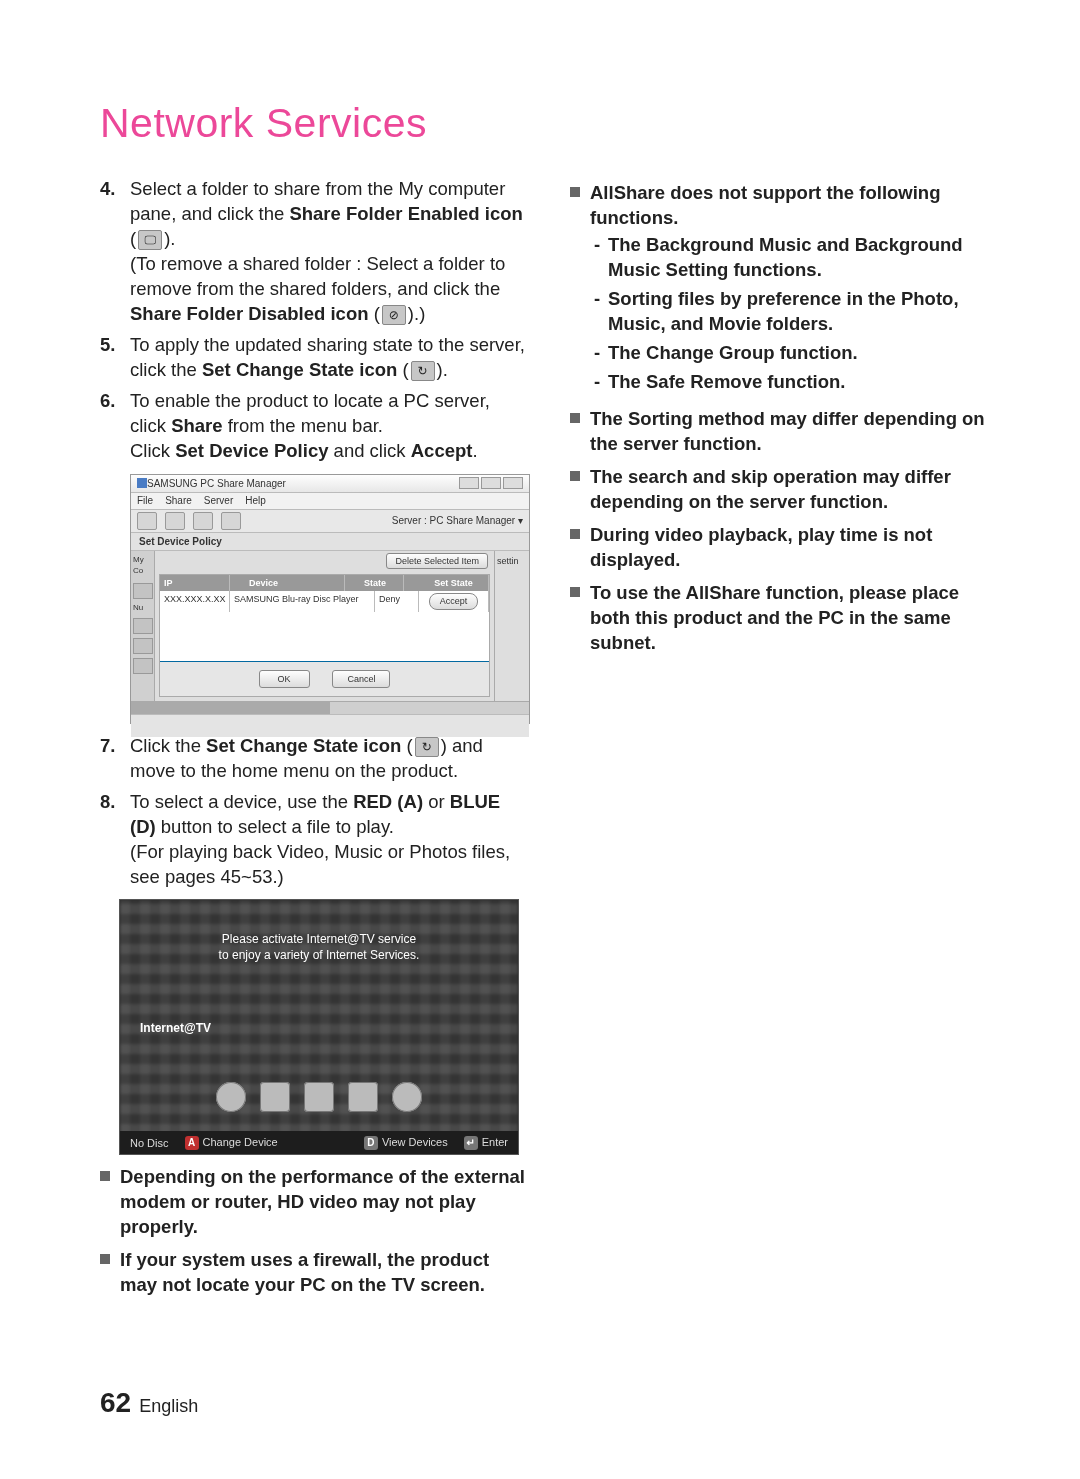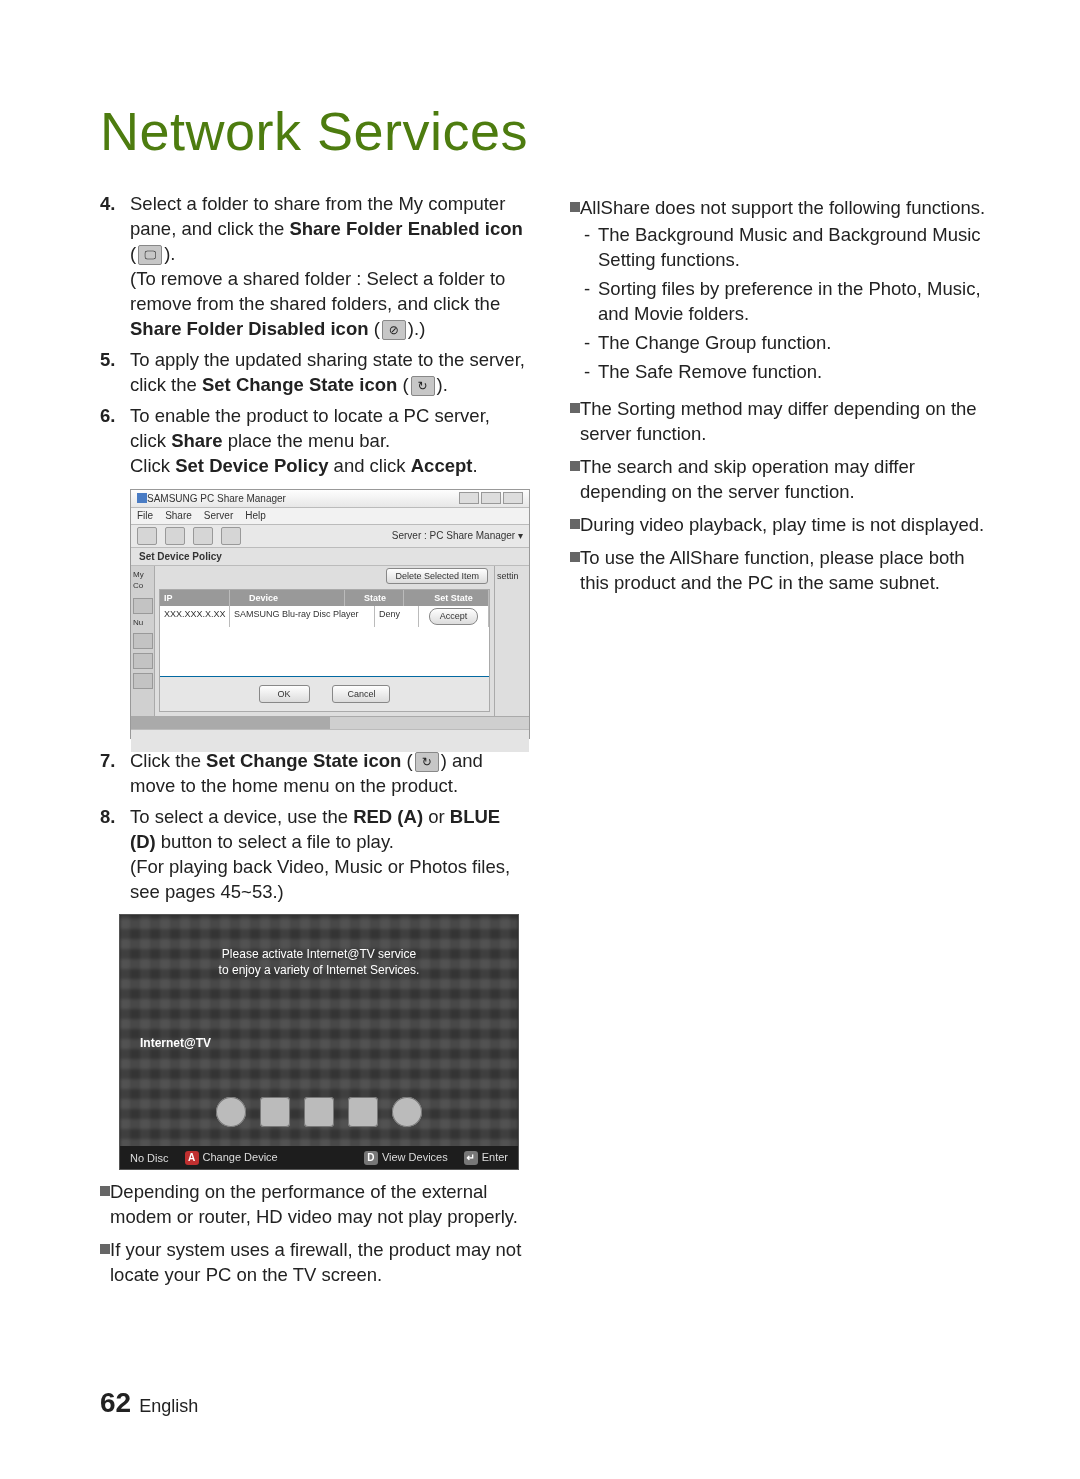--- a/index.html
+++ b/index.html
@@ -11,23 +11,23 @@
   }
   .page {
     width: 1080px;
     height: 1479px;
     position: relative;
     margin: 0 auto;
     box-sizing: border-box;
     padding: 100px 90px 60px 100px;
   }
   h1.title {
-    font-size: 54px;
+    font-size: 41px;
     font-weight: 300;
-    color: #4d7c0f;
+    color: #ec4899;
     margin: 0 0 30px 0;
     letter-spacing: 0.5px;
   }
   .columns {
     display: flex;
     gap: 40px;
   }
   .col {
     flex: 1;
     font-size: 18.5px;
@@ -278,21 +278,23 @@
   }
   .note-head svg { width:20px; height:20px; }
 
   .bullets {
     list-style:none;
     padding:0;
     margin: 4px 0;
   }
   .bullets > li {
     display:flex;
+    gap: 10px;
     margin-bottom: 8px;
+    font-weight: bold;
   }
   .bullets > li .sq {
     display:inline-block;
     width:10px; height:10px;
     background:#666;
     margin-top:6px;
     flex: 0 0 10px;
   }
   .sublist {
     list-style: none;
@@ -345,21 +347,21 @@
         <li>
           <span class="num">5.</span>
           <span>
             <span>To apply the updated sharing state to the server, click the </span><span class="b">Set Change State icon</span><span> (</span><span class="icon-box">↻</span><span>).</span>
           </span>
         </li>
 
         <li>
           <span class="num">6.</span>
           <span>
-            <span>To enable the product to locate a PC server, click </span><span class="b">Share</span><span> place the menu bar.</span><br>
+            <span>To enable the product to locate a PC server, click </span><span class="b">Share</span><span> from the menu bar.</span><br>
             <span>Click </span><span class="b">Set Device Policy</span><span> and click </span><span class="b">Accept</span><span>.</span>
           </span>
         </li>
       </ol>
 
       <div class="screenshot1">
         <div class="ss-titlebar">
           <span class="sq"></span>
           <span>SAMSUNG PC Share Manager</span>
           <span class="spacer"></span>

